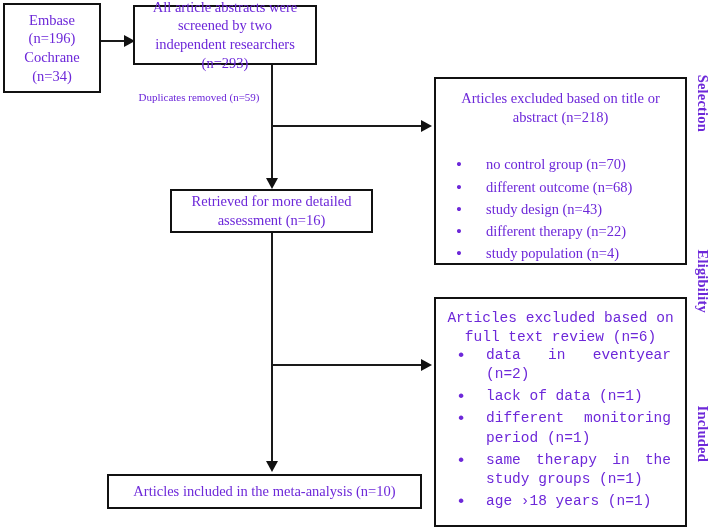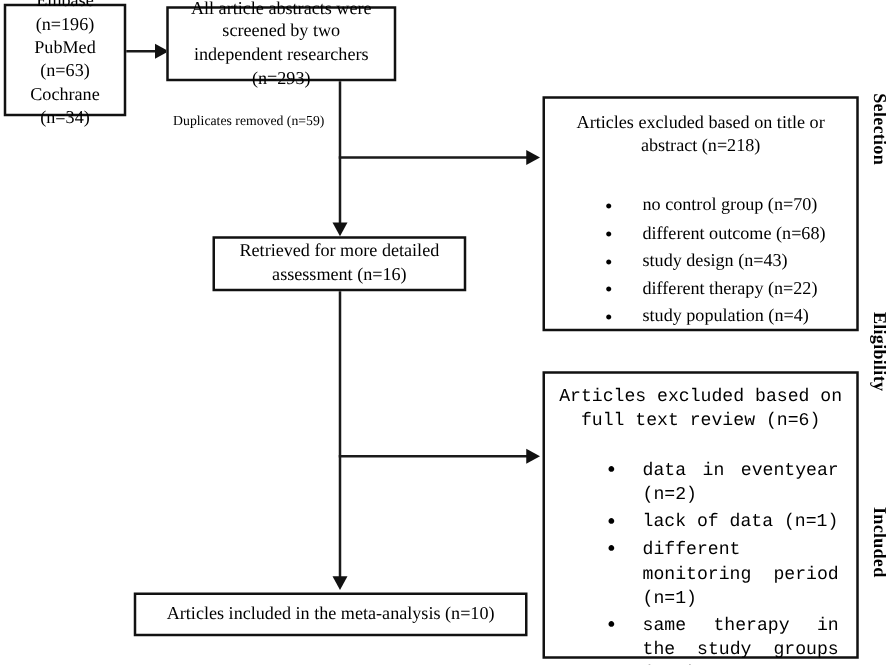--- a/index.html
+++ b/index.html
@@ -6,42 +6,42 @@
     margin: 0;
     padding: 0;
     background: #ffffff;
   }
   #diagram {
     position: relative;
     width: 709px;
     height: 532px;
     background: #ffffff;
     font-family: "Liberation Serif", "DejaVu Serif", serif;
-    color: #000000;
+    color: #6d28d9;
     overflow: hidden;
   }
   .box {
     position: absolute;
     box-sizing: border-box;
     border: 2px solid #111111;
     background: #ffffff;
     display: flex;
     flex-direction: column;
     justify-content: center;
   }
   .box-title {
     text-align: center;
     font-size: 14.5px;
     line-height: 1.28;
     padding: 0 10px;
   }
   .bullets {
     list-style: none;
-    margin: 22px 0 0 0;
-    padding: 0 14px 0 44px;
+    margin: 0 0 0 0;
+    padding: 0 14px 0 16px;
   }
   .bullets li {
     position: relative;
     font-size: 14.5px;
     line-height: 1.32;
     margin-bottom: 3px;
     padding-left: 34px;
     text-align: justify;
     text-justify: inter-word;
   }
@@ -100,21 +100,20 @@
     letter-spacing: 0.2px;
   }
 </style>
 </head>
 <body>
 
 <div id="diagram">
 
   <div class="box" style="left:3px; top:3px; width:98px; height:90px;">
     <div class="box-title">Embase (n=196)</div>
-    <div class="box-title">PubMed (n=63)</div>
     <div class="box-title">Cochrane (n=34)</div>
   </div>
 
   <div class="hline" style="left:101px; top:40px; width:27px;"></div>
   <div class="arrow-right" style="left:124px; top:35px;"></div>
 
   <div class="box" style="left:133px; top:5px; width:184px; height:60px;">
     <div class="box-title">All article abstracts were screened by two independent researchers (n=293)</div>
   </div>
 

